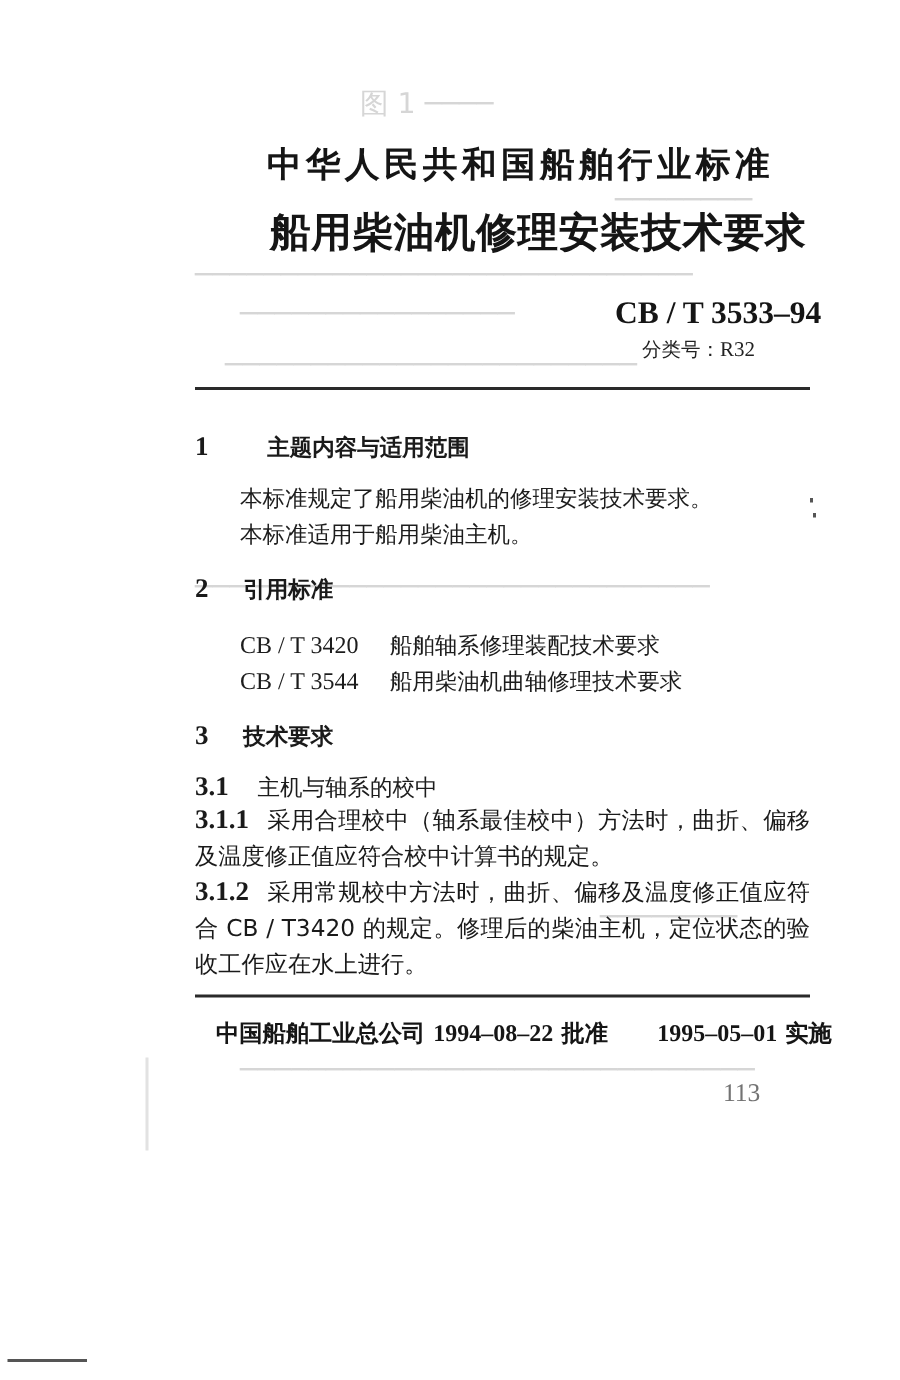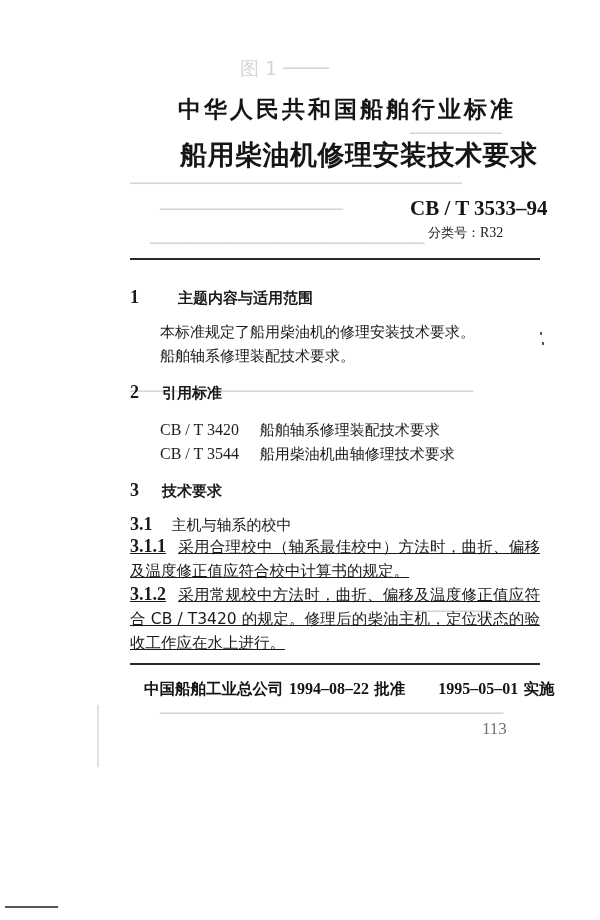--- a/index.html
+++ b/index.html
@@ -13,21 +13,21 @@
     .org-title { left: 178px; top: 94px; font-size: 23px; font-weight: bold; letter-spacing: 3px; color: #151515; }
     .doc-title { left: 180px; top: 137px; font-size: 27px; font-weight: bold; letter-spacing: 0.5px; color: #151515; }
     .std-code { left: 410px; top: 196px; font-family: "Liberation Serif", serif; font-size: 21px; font-weight: bold; color: #151515; }
     .class-no { left: 428px; top: 224px; font-size: 13px; color: #222; }
     .class-no .val { font-family: "Liberation Serif", serif; font-size: 14px; }
     .rule-top { left: 130px; top: 258px; width: 410px; height: 2px; background: #2a2a2a; }
     .sec-num { font-family: "Liberation Serif", serif; font-weight: bold; font-size: 18px; }
     .sec-head { font-size: 15px; font-weight: bold; }
     .body-txt { font-size: 15px; color: #1c1c1c; }
     .ref-code { font-family: "Liberation Serif", serif; font-size: 16px; }
-    .para { left: 130px; width: 410px; font-size: 15.5px; line-height: 24px; white-space: normal; color: #1a1a1a; text-align: justify; text-decoration: underline; }
+    .para { left: 130px; width: 410px; font-size: 15.5px; line-height: 24px; white-space: normal; color: #1a1a1a; text-align: justify; }
     .para .num { font-family: "Liberation Serif", serif; font-weight: bold; font-size: 18px; margin-right: 12px; }
     .rule-bottom { left: 130px; top: 663px; width: 410px; height: 2px; background: #2a2a2a; }
     .footer-txt { left: 144px; top: 679px; font-size: 15.5px; font-weight: bold; color: #151515; }
     .footer-txt .serif { font-family: "Liberation Serif", serif; font-size: 16px; }
     .page-no { left: 482px; top: 719px; font-family: "Liberation Serif", serif; font-size: 17px; color: #737373; text-align: center; }
     .corner-line { left: 5px; top: 906px; width: 53px; height: 2px; background: #555; }
     .speck { width: 2px; height: 3px; background: #555; }
   </style>
 </head>
 <body>
@@ -50,21 +50,21 @@
 <div class="abs class-no">
   <span>分类号：</span><span class="val">R32</span>
 </div>
 <div class="abs rule-top"></div>
 
 <div class="abs" style="left:130px;top:287px;">
   <span class="sec-num">1</span>
   <span class="sec-head" style="margin-left:34px;">主题内容与适用范围</span>
 </div>
 <div class="abs body-txt" style="left:160px;top:323px;">本标准规定了船用柴油机的修理安装技术要求。</div>
-<div class="abs body-txt" style="left:160px;top:347px;">船舶轴系修理装配技术要求。</div>
+<div class="abs body-txt" style="left:160px;top:347px;">本标准适用于船用柴油主机。</div>
 
 <div class="abs" style="left:130px;top:382px;">
   <span class="sec-num">2</span>
   <span class="sec-head" style="margin-left:18px;">引用标准</span>
 </div>
 <div class="abs body-txt" style="left:160px;top:421px;">
   <span class="ref-code">CB / T 3420</span>
   <span style="margin-left:16px;">船舶轴系修理装配技术要求</span>
 </div>
 <div class="abs body-txt" style="left:160px;top:445px;">

